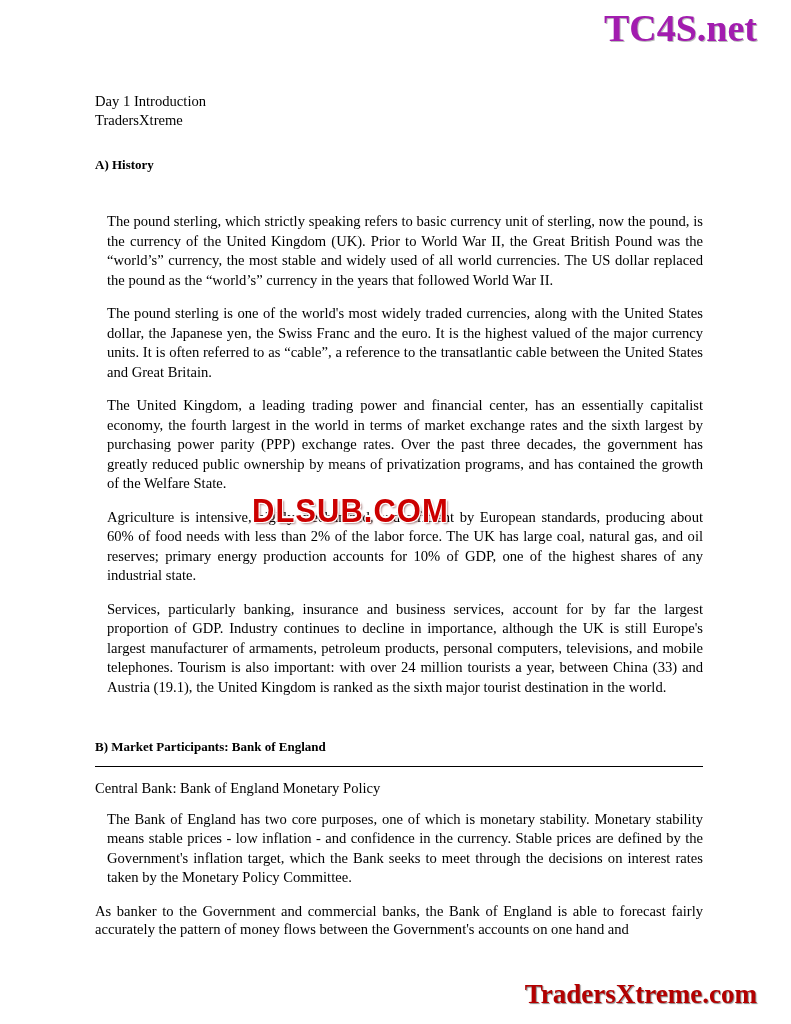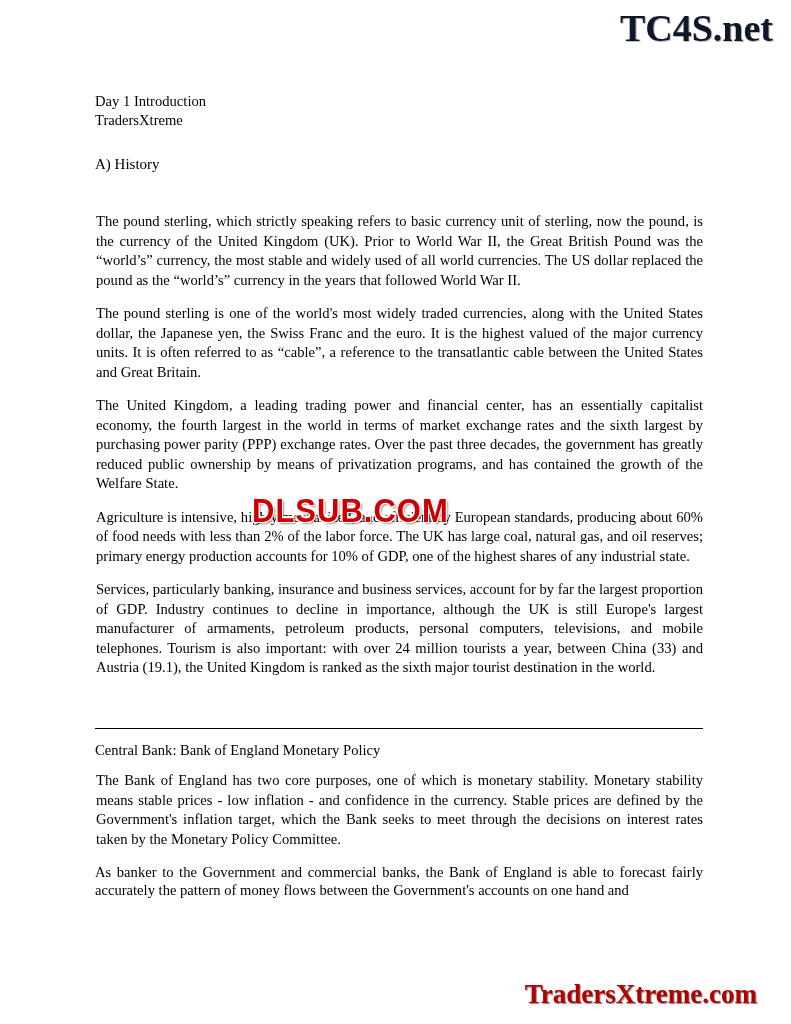--- a/index.html
+++ b/index.html
@@ -17,25 +17,25 @@
   }
   .page {
     position: relative;
     width: 791px;
     height: 1024px;
     box-sizing: border-box;
   }
   .watermark-top {
     position: absolute;
     top: 6px;
-    right: 18px;
+    right: 34px;
     font-family: "Liberation Serif", serif;
     font-size: 38px;
     font-weight: bold;
-    color: #0f172a;
+    color: #a21caf;
     letter-spacing: 0px;
     text-shadow: 1px 1px 0 #bbbbbb;
   }
   .watermark-bottom {
     position: absolute;
     bottom: 14px;
     right: 34px;
     font-family: "Liberation Serif", serif;
     font-size: 27px;
     font-weight: bold;
@@ -67,25 +67,25 @@
     width: 608px;
   }
   .line {
     font-size: 14.6px;
     line-height: 18.5px;
   }
   .para {
     font-size: 14.6px;
     line-height: 19.5px;
     text-align: justify;
-    margin: 0 0 14px 1px;
+    margin: 0 0 14px 12px;
   }
   .head {
-    font-size: 15px;
-    font-weight: normal;
+    font-size: 13px;
+    font-weight: bold;
     line-height: 19px;
   }
   .gap-sm { height: 12px; }
   .gap-md { height: 26px; }
   .gap-lg { height: 38px; }
   .rule {
     border-top: 1px solid #000000;
     margin: 10px 0 12px 0;
     width: 608px;
   }
@@ -115,20 +115,21 @@
     <div class="gap-lg"></div>
 
     <p class="para">The pound sterling, which strictly speaking refers to basic currency unit of sterling, now the pound, is the currency of the United Kingdom (UK). Prior to World War II, the Great British Pound was the “world’s” currency, the most stable and widely used of all world currencies. The US dollar replaced the pound as the “world’s” currency in the years that followed World War II.</p>
     <p class="para">The pound sterling is one of the world's most widely traded currencies, along with the United States dollar, the Japanese yen, the Swiss Franc and the euro. It is the highest valued of the major currency units. It is often referred to as “cable”, a reference to the transatlantic cable between the United States and Great Britain.</p>
     <p class="para">The United Kingdom, a leading trading power and financial center, has an essentially capitalist economy, the fourth largest in the world in terms of market exchange rates and the sixth largest by purchasing power parity (PPP) exchange rates. Over the past three decades, the government has greatly reduced public ownership by means of privatization programs, and has contained the growth of the Welfare State.</p>
     <p class="para">Agriculture is intensive, highly mechanized, and efficient by European standards, producing about 60% of food needs with less than 2% of the labor force. The UK has large coal, natural gas, and oil reserves; primary energy production accounts for 10% of GDP, one of the highest shares of any industrial state.</p>
     <p class="para">Services, particularly banking, insurance and business services, account for by far the largest proportion of GDP. Industry continues to decline in importance, although the UK is still Europe's largest manufacturer of armaments, petroleum products, personal computers, televisions, and mobile telephones. Tourism is also important: with over 24 million tourists a year, between China (33) and Austria (19.1), the United Kingdom is ranked as the sixth major tourist destination in the world.</p>
 
     <div class="gap-md"></div>
 
+    <div class="head">B) Market Participants: Bank of England</div>
 
     <div class="rule"></div>
 
     <div class="line">Central Bank: Bank of England Monetary Policy</div>
 
     <div class="gap-sm"></div>
 
     <p class="para">The Bank of England has two core purposes, one of which is monetary stability. Monetary stability means stable prices - low inflation - and confidence in the currency. Stable prices are defined by the Government's inflation target, which the Bank seeks to meet through the decisions on interest rates taken by the Monetary Policy Committee.</p>
 
 

